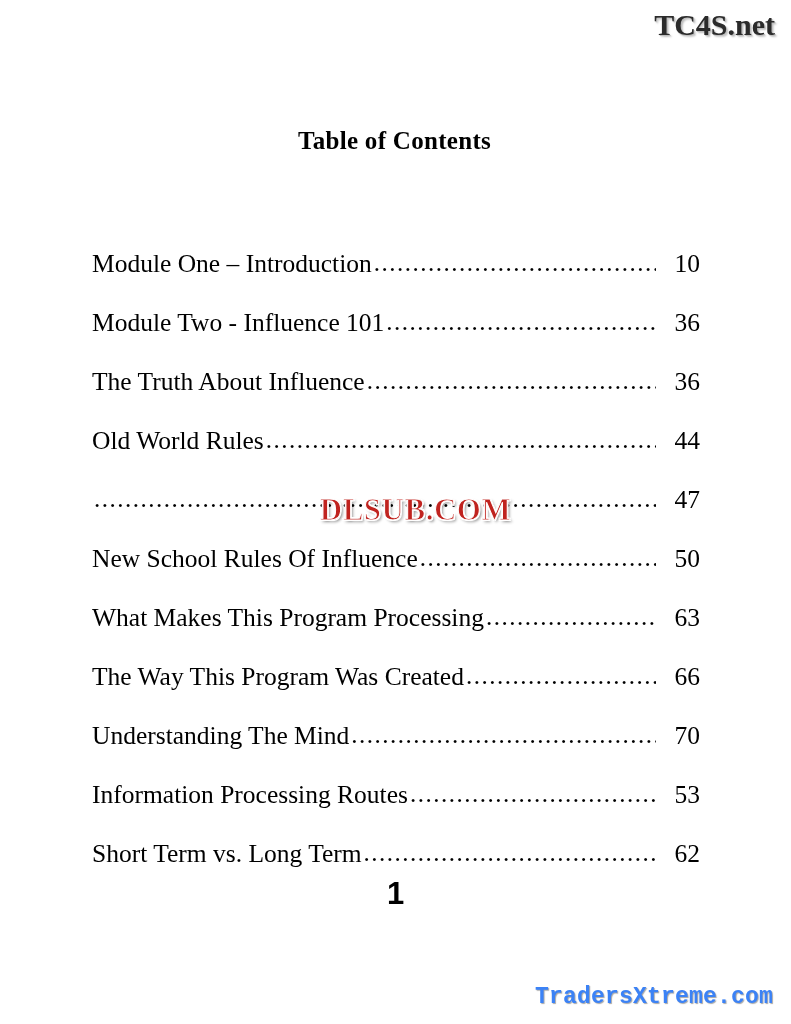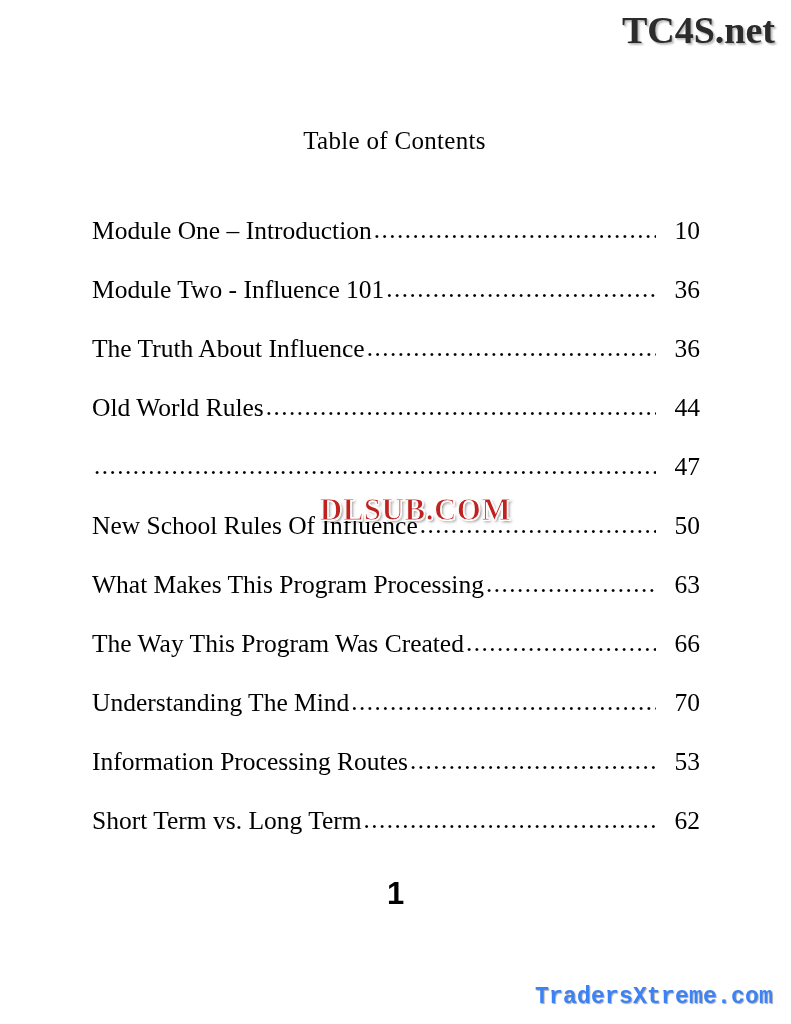--- a/index.html
+++ b/index.html
@@ -16,50 +16,50 @@
     overflow: hidden;
   }
 
   
   .wm-top {
     position: absolute;
     top: 8px;
     right: 16px;
     font-family: "Liberation Serif", serif;
     font-weight: bold;
-    font-size: 38px;
+    font-size: 30px;
     color: #2b2b2b;
     letter-spacing: 0px;
     text-shadow: 1px 1px 0 #bfbfbf, 2px 2px 2px rgba(0,0,0,0.25);
     white-space: nowrap;
   }
 
   
   .page-title {
     position: absolute;
     top: 127px;
     left: 0;
     width: 789px;
     text-align: center;
     font-family: "Liberation Serif", serif;
-    font-weight: normal;
+    font-weight: bold;
     font-size: 25px;
     letter-spacing: 0.3px;
   }
 
   
   .toc {
     position: absolute;
     top: 218px;
     left: 92px;
     width: 608px;
   }
   .toc-row {
     display: flex;
-    align-items: flex-start;
+    align-items: flex-end;
     font-size: 25.5px;
     line-height: 26px;
     height: 59px;
     white-space: nowrap;
   }
   .toc-label {
     flex: 0 0 auto;
   }
   .toc-dots {
     flex: 1 1 auto;

